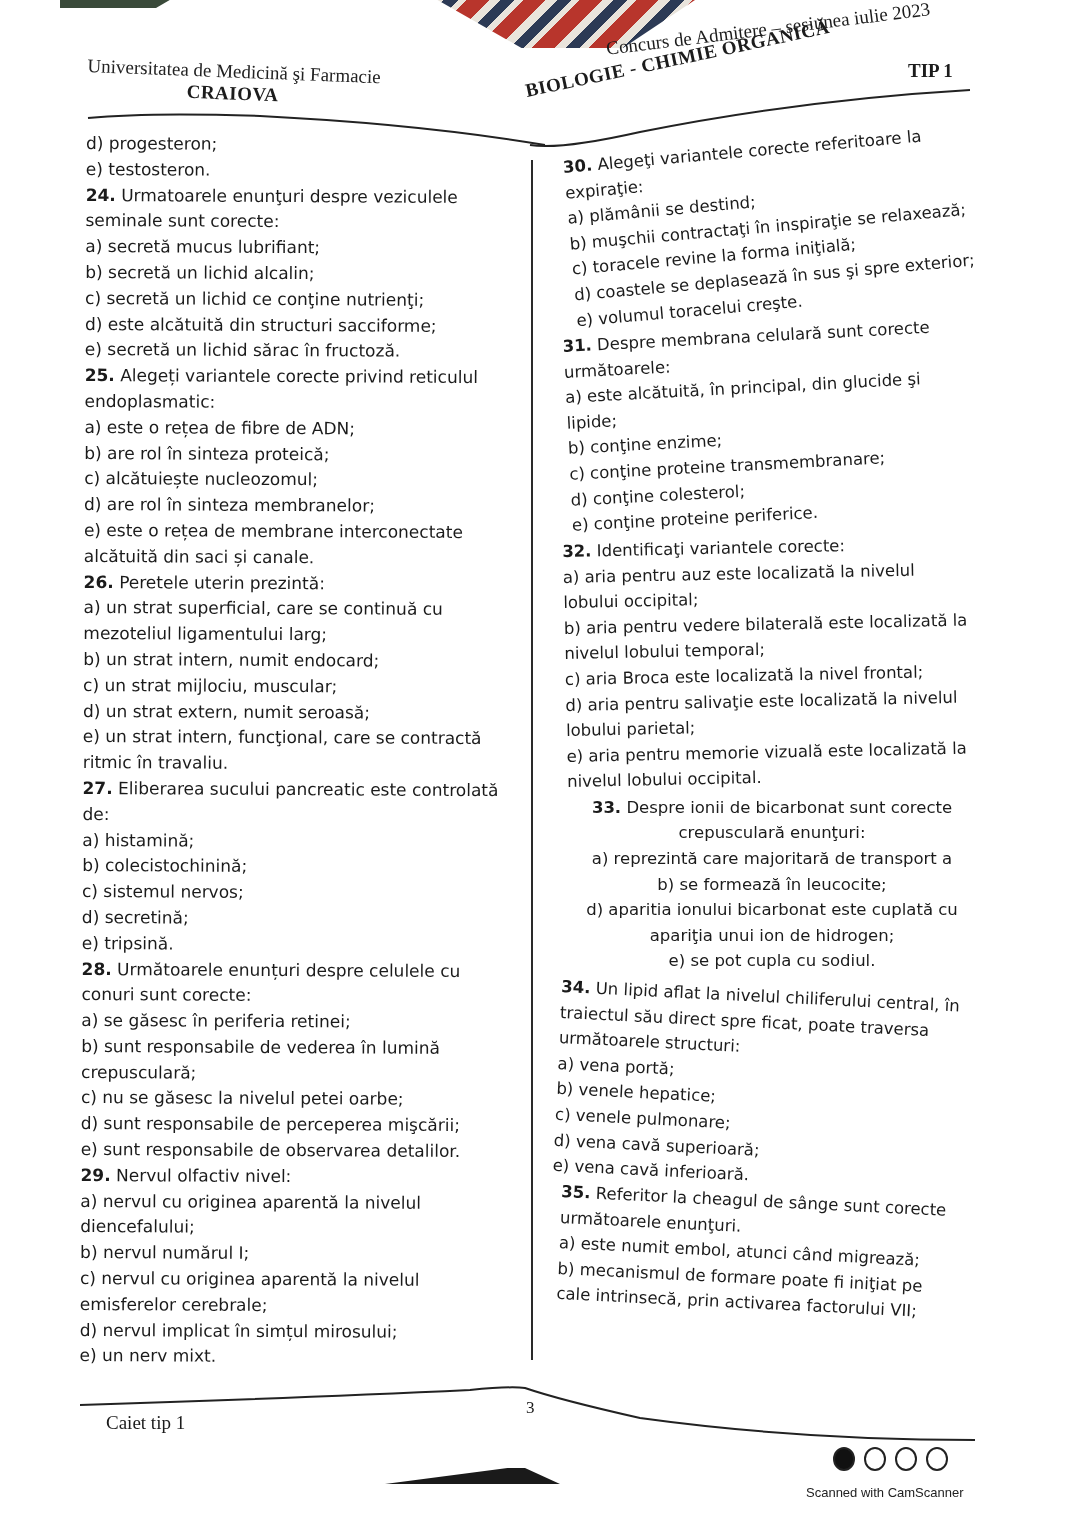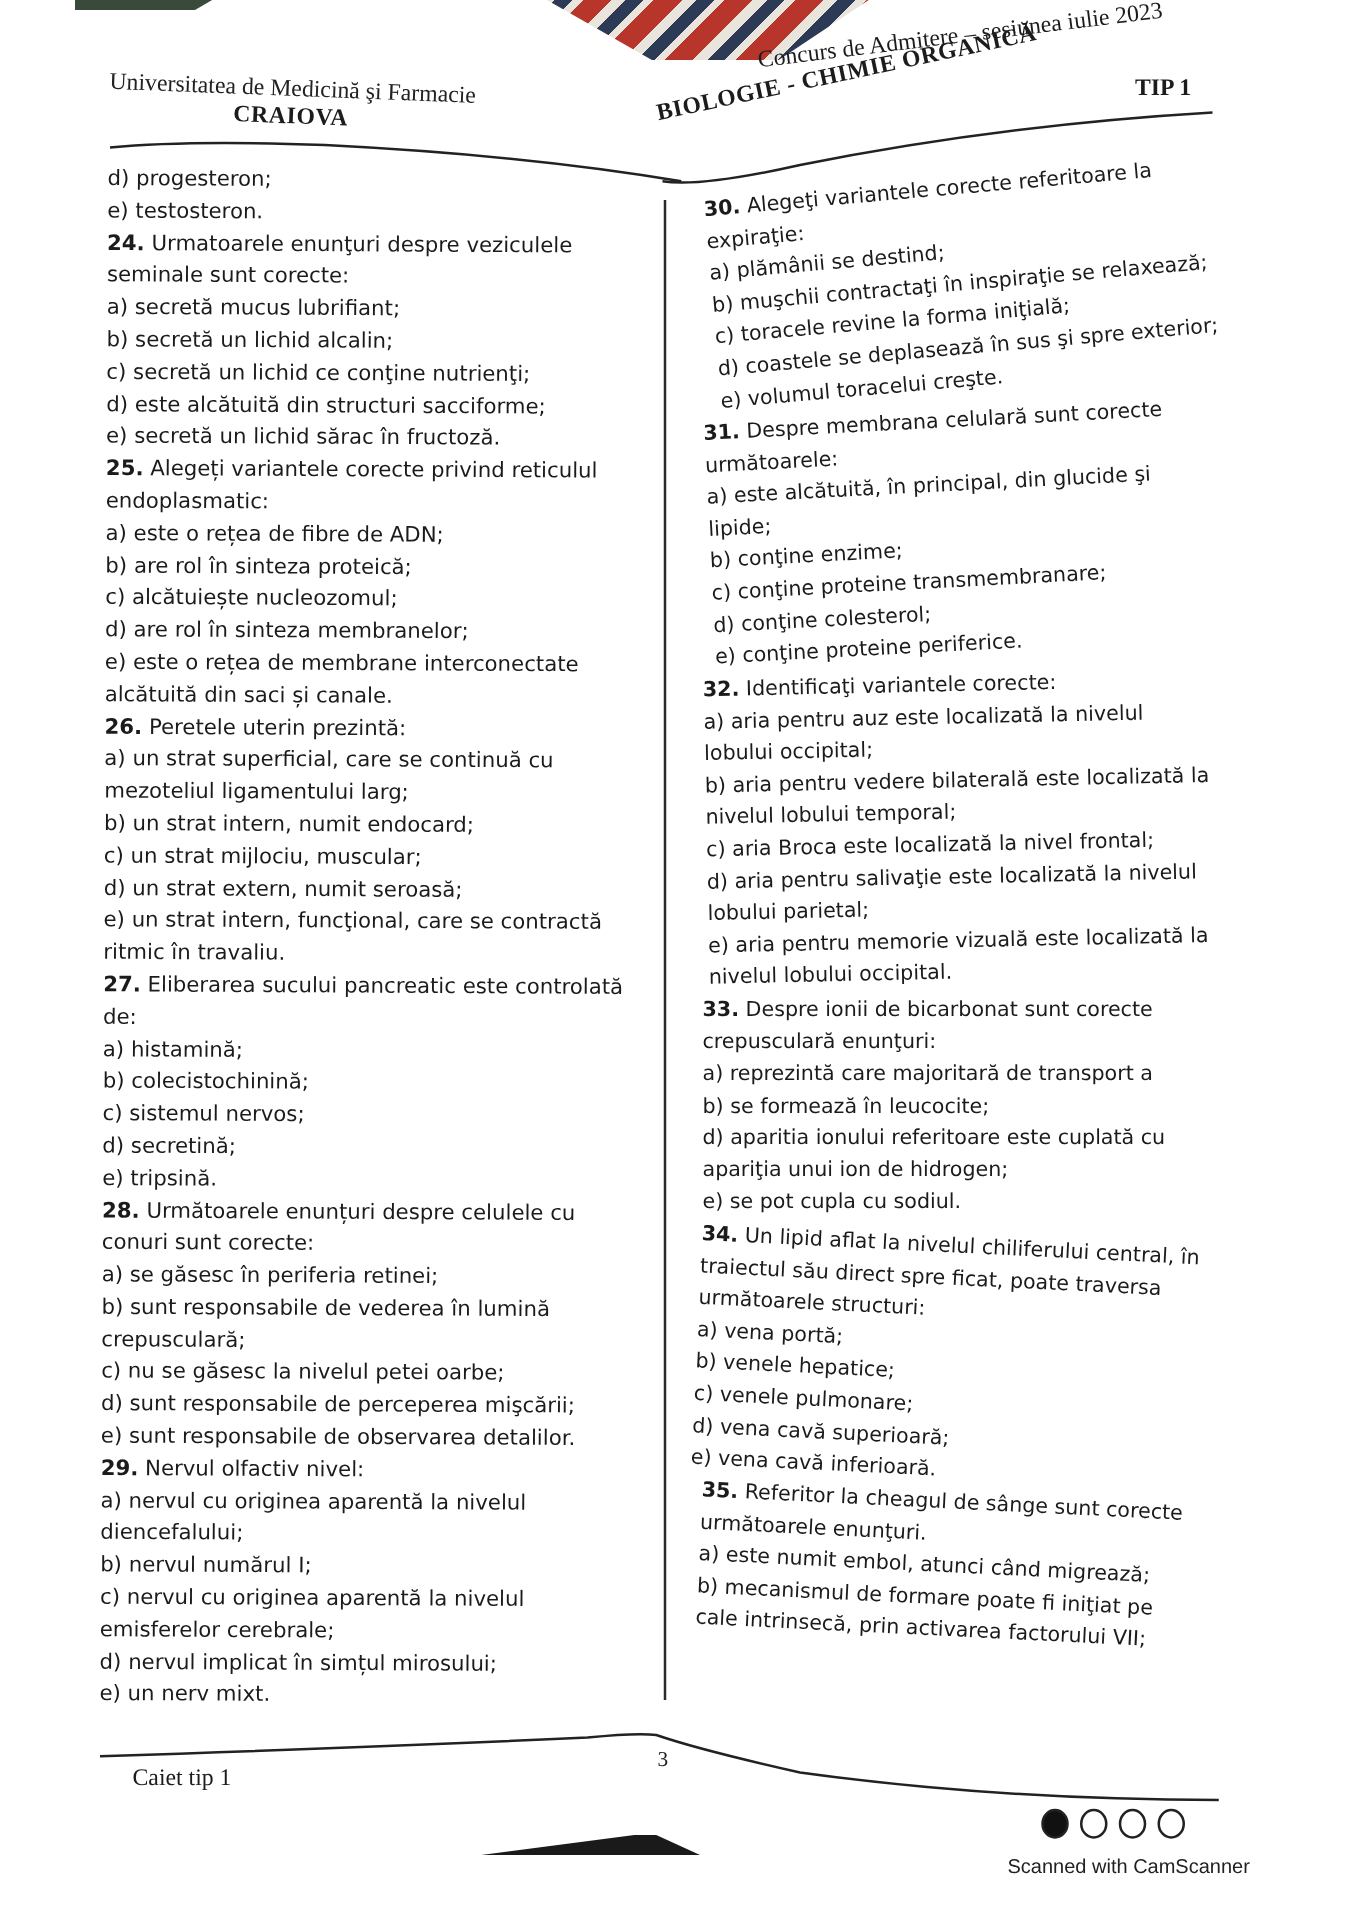--- a/index.html
+++ b/index.html
@@ -30,32 +30,32 @@
 
   .col { position: absolute; font-family: "DejaVu Sans", sans-serif; font-size: 17px; line-height: 25.8px; color:#1b1b1b; }
   .col p { margin: 0; white-space: nowrap; }
   .col .num { font-weight: bold; }
   .colL { left: 86px; top: 131px; width: 440px; transform: rotate(0.3deg); transform-origin: left top; }
   .colR { left: 562px; top: 155px; width: 420px; font-size: 16.5px; line-height: 25.6px; transform-origin: left top; }
   .seg { display:block; }
   .r1 { transform: rotate(-5deg); transform-origin: left top; }
   .r2 { transform: rotate(-3deg); transform-origin: left top; }
   .r3 { transform: rotate(-1.2deg); transform-origin: left top; }
-  .r4 { transform: rotate(0deg); }
+  .r4 { transform: rotate(0deg); text-align: center; }
   .r5 { transform: rotate(2.8deg); transform-origin: left top; }
 
   .vline { position: absolute; left: 531px; top: 160px; width: 2px; height: 1200px; background: #2a2a2a; }
   .footer-left { position:absolute; left: 78px; top: 1412px; font-family: "Liberation Serif", serif; font-size: 19px; margin-left: 28px; }
   .pagenum { position:absolute; left: 526px; top: 1398px; font-family: "Liberation Serif", serif; font-size: 17px; }
   .bottomdeco { position:absolute; left: 385px; top: 1468px; width: 175px; height: 16px; background:#1a1a1a;
     clip-path: polygon(0 100%, 70% 0, 80% 0, 100% 100%); }
   .dots { position:absolute; left: 833px; top: 1447px; display:flex; gap: 9px; }
   .dot { width: 22px; height: 24px; border-radius: 50%; border: 2px solid #222; box-sizing: border-box; }
   .dot.filled { background: #111; }
-  .camscanner { position:absolute; left: 806px; top: 1485px; font-family:"Liberation Sans", sans-serif; font-size: 16px; color:#222; }
+  .camscanner { position:absolute; left: 806px; top: 1485px; font-family:"Liberation Sans", sans-serif; font-size: 13px; color:#222; }
 </style>
 </head>
 <body>
 
 <div class="topdeco-left"></div>
 <div class="topdeco"></div>
 
 <svg class="lines" width="1080" height="1528">
   <path d="M88 118 Q150 112 260 116 Q420 124 545 145" stroke="#222" stroke-width="2" fill="none"></path>
   <path d="M530 145 Q560 150 640 132 Q800 100 970 90" stroke="#222" stroke-width="2" fill="none"></path>
@@ -177,21 +177,21 @@
     <p>lobului parietal;</p>
     <p>e) aria pentru memorie vizuală este localizată la</p>
     <p>nivelul lobului occipital.</p>
   </div>
 
   <div class="seg r4">
     <p><span class="num">33.</span><span> Despre ionii de bicarbonat sunt corecte</span></p>
     <p>crepusculară enunţuri:</p>
     <p>a) reprezintă care majoritară de transport a</p>
     <p>b) se formează în leucocite;</p>
-    <p>d) aparitia ionului referitoare este cuplată cu</p>
+    <p>d) aparitia ionului bicarbonat este cuplată cu</p>
     <p>apariţia unui ion de hidrogen;</p>
     <p>e) se pot cupla cu sodiul.</p>
   </div>
 
   <div class="seg r5">
     <p><span class="num">34.</span><span> Un lipid aflat la nivelul chiliferului central, în</span></p>
     <p>traiectul său direct spre ficat, poate traversa</p>
     <p>următoarele structuri:</p>
     <p>a) vena portă;</p>
     <p>b) venele hepatice;</p>

